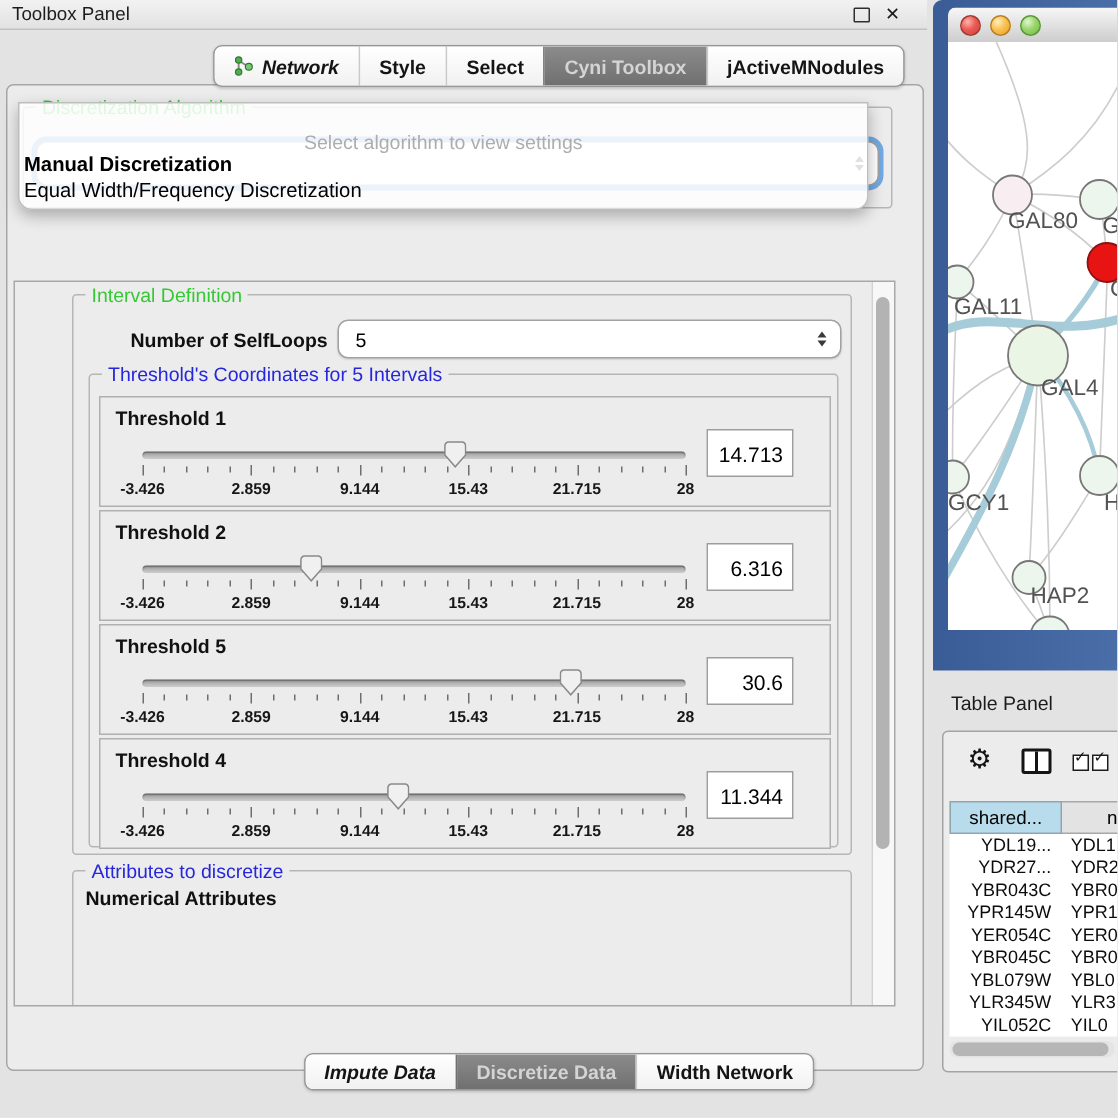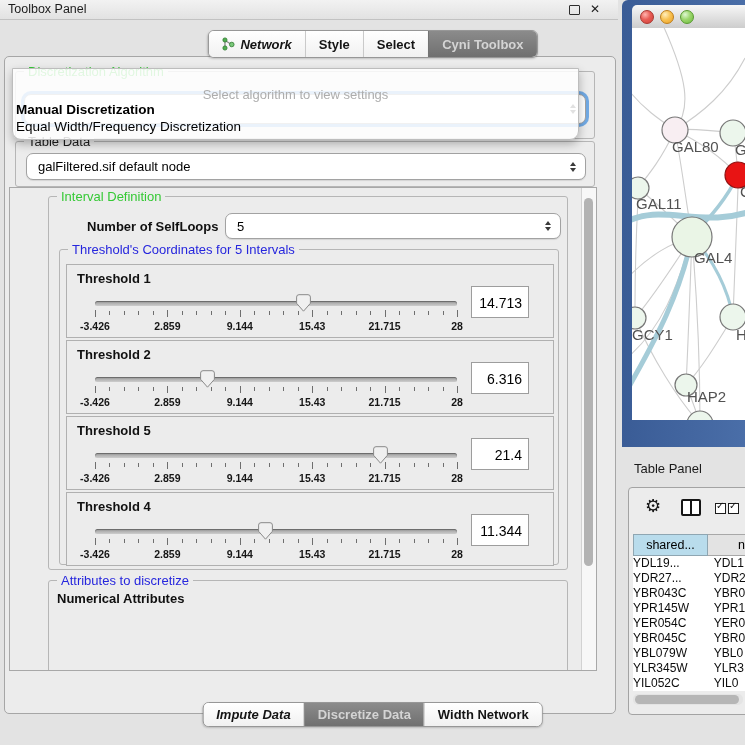--- a/index.html
+++ b/index.html
@@ -99,21 +99,21 @@
   .gear{position:absolute;left:16px;top:8px;font-size:18px;color:#141414;line-height:20px;}
   .split-ico{position:absolute;left:52px;top:11px;width:16px;height:13px;border:2px solid #151515;background:#fff;border-radius:2px;}
   .split-ico div{position:absolute;left:50%;top:0;width:2px;height:100%;background:#151515;transform:translateX(-50%);}
   .chk{position:absolute;top:15px;width:9px;height:9px;border:1.5px solid #1c1c1c;background:#fff;}
   .chk span{position:absolute;left:0px;top:-4px;font-size:10px;font-weight:bold;color:#111;}
   .tp-header{position:absolute;left:4px;top:46px;height:22px;display:flex;font-size:12.5px;}
   .tp-hc1{width:75px;background:#b9dcec;border:1px solid #8fa6b2;text-align:center;line-height:20px;box-sizing:border-box;}
   .tp-hc2{width:60px;background:#e3e3e3;border:1px solid #a8a8a8;border-left:none;line-height:20px;box-sizing:border-box;padding-left:30px;}
   .tp-rows{position:absolute;left:4px;top:68px;width:135px;height:135px;background:#fff;overflow:hidden;}
   .tp-row{display:flex;height:15px;font-size:12px;color:#0c0c0c;}
-  .tp-c1{width:75px;text-align:left;line-height:15px;white-space:nowrap;}
+  .tp-c1{width:75px;text-align:right;line-height:15px;white-space:nowrap;}
   .tp-c2{width:60px;line-height:15px;padding-left:13px;white-space:nowrap;}
   .tp-hsb{position:absolute;left:4px;top:206px;width:110px;height:11px;background:#e4e4e4;border-radius:5px;}
   .tp-hsb .thumb{position:absolute;left:2px;top:1px;width:104px;height:9px;background:#b6b6b6;border-radius:5px;}
 
   .noi-label{position:absolute;left:38px;top:22px;font-size:13px;font-weight:bold;color:#101010;}
 </style>
 </head>
 <body>
 
 <div class="screen">
@@ -137,44 +137,37 @@
       </div>
       <div class="seg-item">
         <span>Style</span>
       </div>
       <div class="seg-item">
         <span>Select</span>
       </div>
       <div class="seg-item selected">
         <span>Cyni Toolbox</span>
       </div>
+      <div class="seg-item">
+        <span>jActiveMNodules</span>
+      </div>
     </div>
 
   <div class="outer-panel">
 
     <div class="group" style="left:10px;top:14px;width:578px;height:66px;">
       <span class="gtitle g-green">Discretization Algorithm</span>
       <div class="combo focus-ring" style="left:8px;top:22px;width:562px;height:30px;">
         <div class="arrows">
             <div class="arr-up"></div>
             <div class="arr-dn"></div>
           </div>
       </div>
     </div>
 
-    <div class="group" style="left:10px;top:84px;width:578px;height:44px;">
-      <span class="gtitle g-dark">Table Data</span>
-      <div class="combo" style="left:10px;top:11px;width:560px;height:27px;">
-        <span>galFiltered.sif default node</span>
-        <div class="arrows">
-            <div class="arr-up"></div>
-            <div class="arr-dn"></div>
-          </div>
-      </div>
-    </div>
 
     <div class="scrollpane">
 
       <div class="group" style="left:38px;top:8px;width:518px;height:372px;">
         <span class="gtitle g-green">Interval Definition</span>
         <span class="noi-label">Number of SelfLoops</span>
         <div class="combo" style="left:176px;top:16px;width:336px;height:26px;">
           <span>5</span>
           <div class="arrows">
               <div class="arr-up"></div>
@@ -302,21 +295,21 @@
                   <div class="ticklabel" style="left: 0px;">-3.426</div>
                   <div class="ticklabel" style="left: 72.4px;">2.859</div>
                   <div class="ticklabel" style="left: 144.8px;">9.144</div>
                   <div class="ticklabel" style="left: 217.2px;">15.43</div>
                   <div class="ticklabel" style="left: 289.6px;">21.715</div>
                   <div class="ticklabel" style="left: 362px;">28</div>
                   <div class="thr-handle" style="left: 278.474px;"><svg width="15" height="18">
                       <path d="M3,0.7 h9 a2.4,2.4 0 0 1 2.4,2.4 v6.2 L7.5,17.2 L0.6,9.3 v-6.2 A2.4,2.4 0 0 1 3,0.7 Z" fill="#f0f0f0" stroke="#898989" stroke-width="1"></path>
                     </svg></div>
                 </div>
-                <div class="thr-value">21.4</div>
+                <div class="thr-value">30.6</div>
               </div>
               <div class="thr-panel">
                 <div class="thr-label">Threshold 4</div>
                 <div class="thr-slider">
                   <div class="thr-track"></div>
                   <div class="tick" style="left: 0px; top: 9px; height: 7px;"></div>
                   <div class="tick" style="left: 14.48px; top: 10px; height: 4px;"></div>
                   <div class="tick" style="left: 28.96px; top: 10px; height: 4px;"></div>
                   <div class="tick" style="left: 43.44px; top: 10px; height: 4px;"></div>
                   <div class="tick" style="left: 57.92px; top: 10px; height: 4px;"></div>

